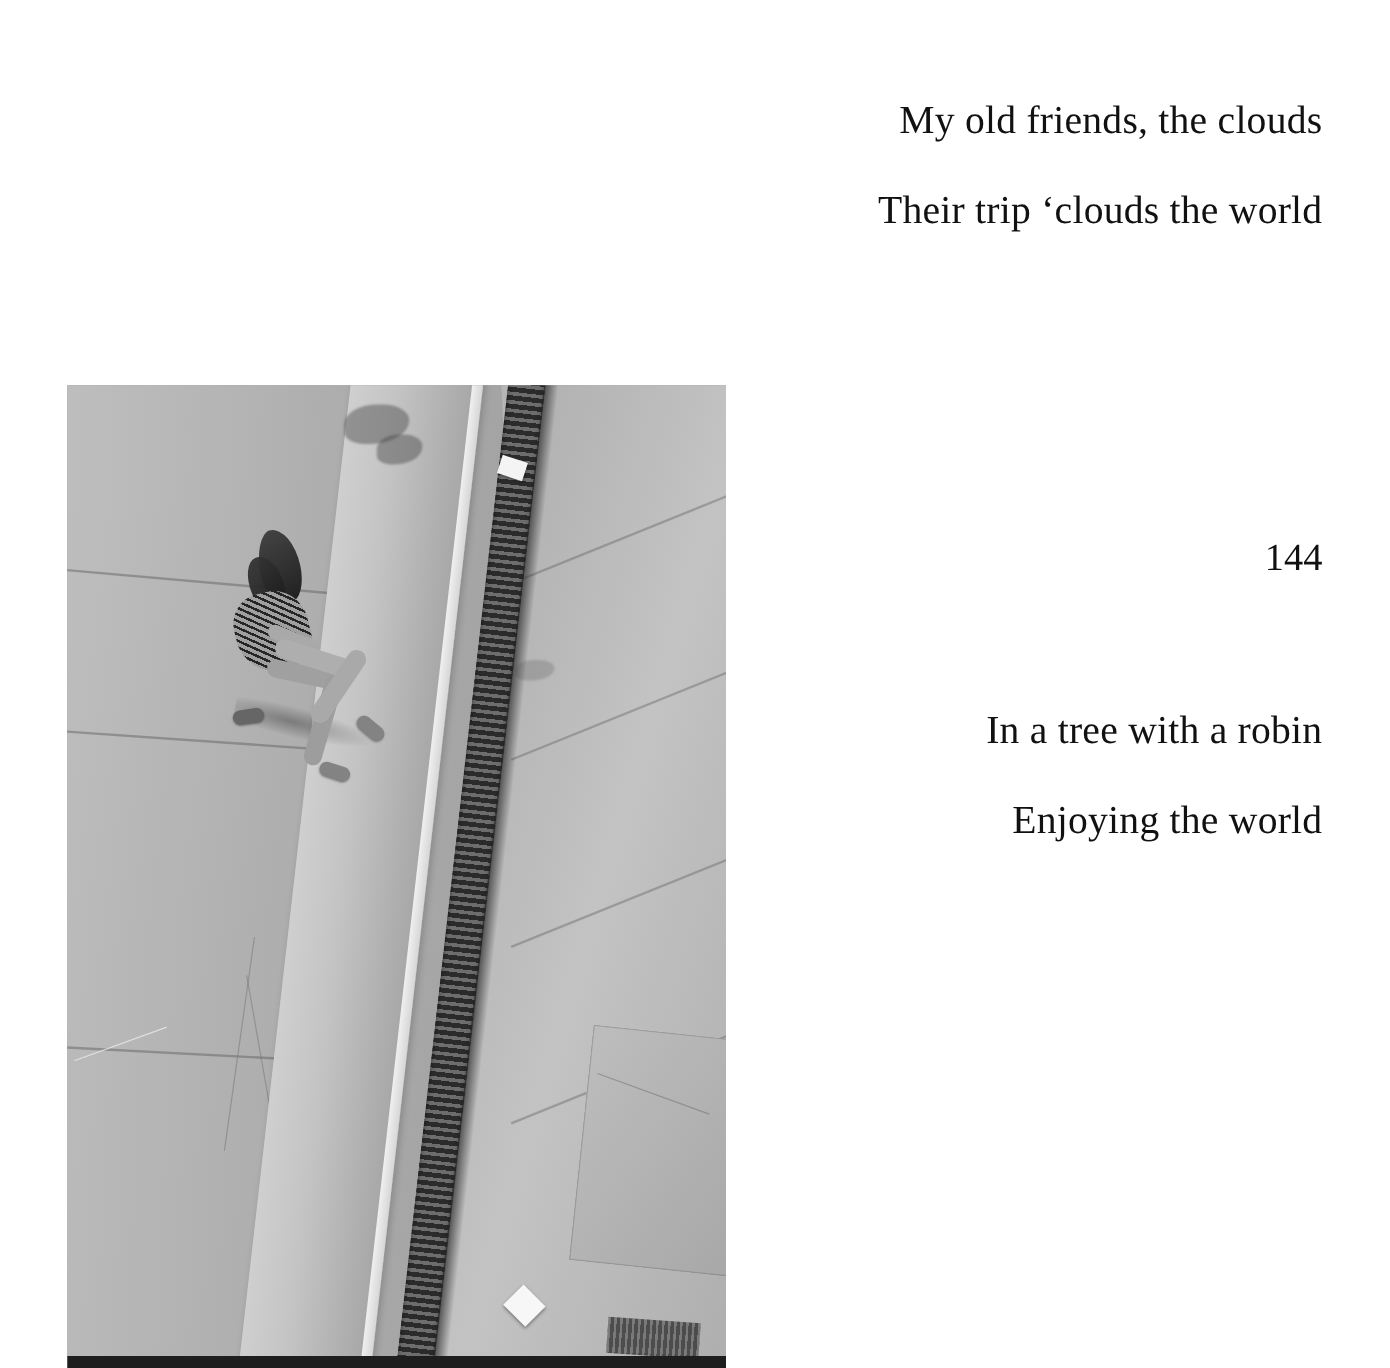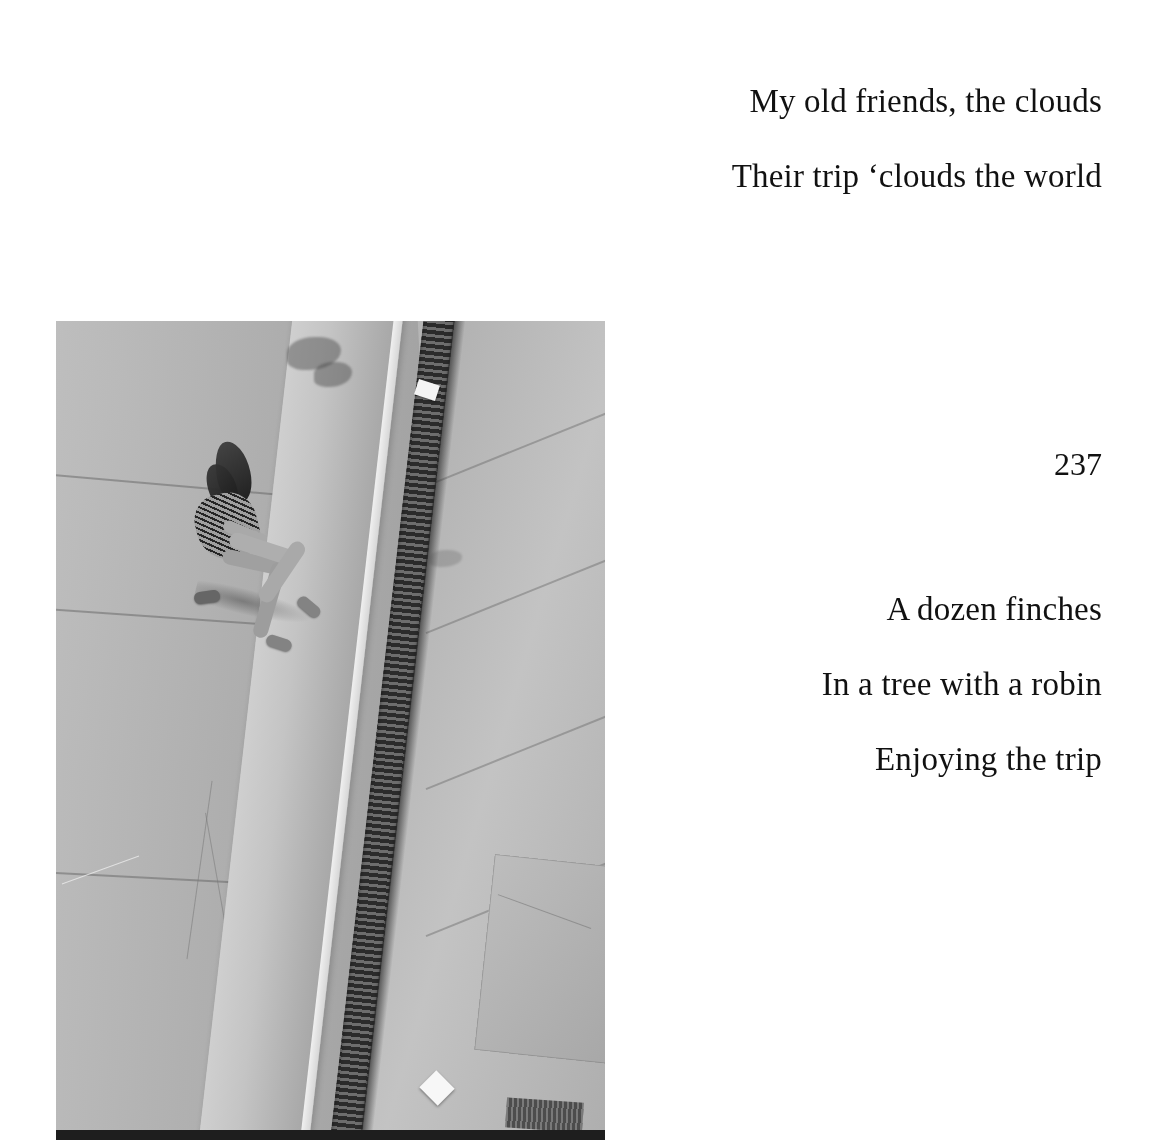--- a/index.html
+++ b/index.html
@@ -403,24 +403,23 @@
   </div>
 
   <div class="poem">
     <p class="stanza">
       </p>
       <div class="line">My old friends, the clouds</div>
       <div class="line">Their trip ‘clouds the world</div>
     <p></p>
   </div>
 
-  <div class="page-number">237</div>
+  <div class="page-number">144</div>
 
   <div class="stanza-two">
     <p class="stanza">
       </p>
-      <div class="line">A dozen finches</div>
       <div class="line">In a tree with a robin</div>
-      <div class="line">Enjoying the trip</div>
+      <div class="line">Enjoying the world</div>
     <p></p>
   </div>
 
 </div>
 
 </body></html>

